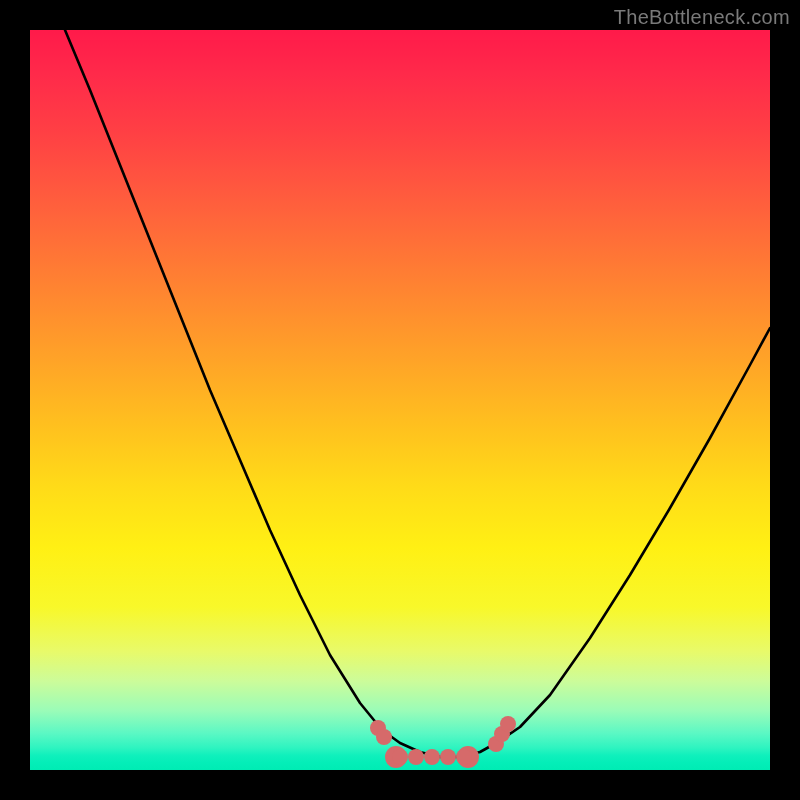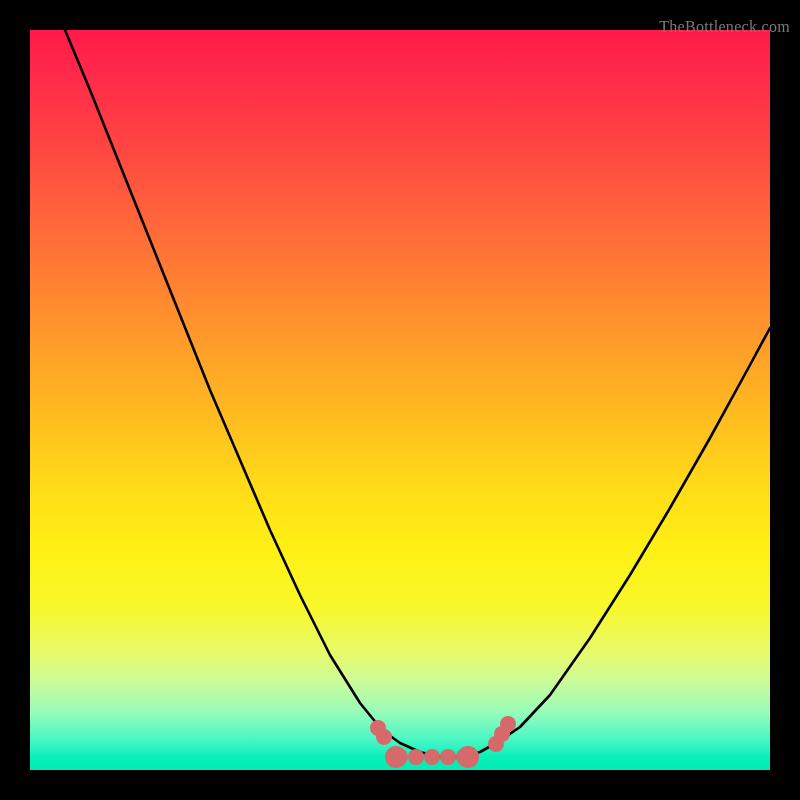--- a/index.html
+++ b/index.html
@@ -40,27 +40,26 @@
       #9afcb8 92%,
       #5cf8c4 95%,
       #2ef4c0 97%,
       #10f0bc 98%,
       #04eeb8 99%,
       #00ecb4 100%
     );
   }
   .watermark {
     position: absolute;
-    top: 18px;
+    top: 6px;
     right: 10px;
     color: #7a7a7a;
-    font-size: 16px;
+    font-size: 20px;
     font-weight: 500;
     letter-spacing: 0.3px;
-    font-family: Liberation Serif, serif;
   }
   svg.curve {
     position: absolute;
     left: 0;
     top: 0;
     width: 740px;
     height: 740px;
   }
 </style>
 </head>

